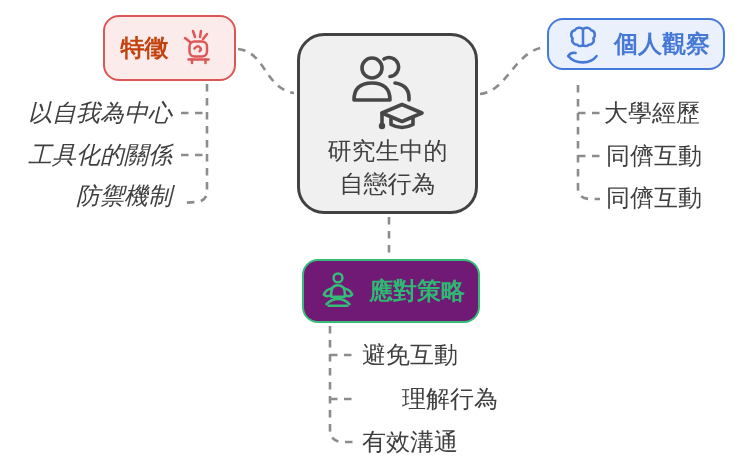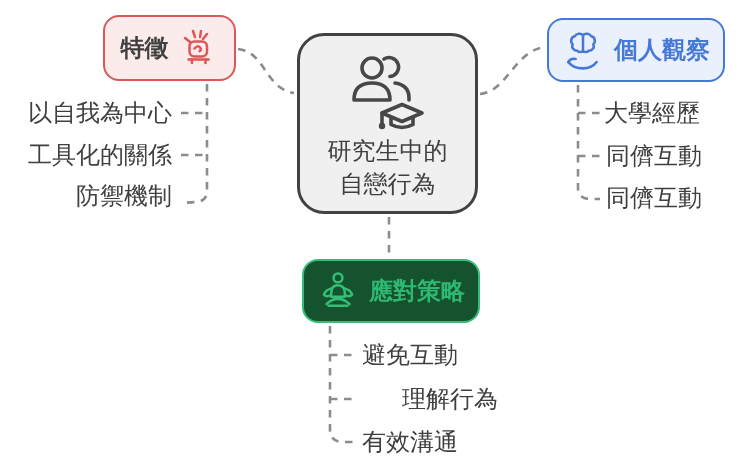--- a/index.html
+++ b/index.html
@@ -3,30 +3,30 @@
 <meta charset="utf-8">
 <style>
   html,body{margin:0;padding:0;background:#ffffff;}
   body{font-family:"Liberation Sans",sans-serif;}
   #canvas{position:relative;width:740px;height:474px;background:#ffffff;overflow:hidden;}
   #connectors{position:absolute;left:0;top:0;z-index:0;}
   .node{position:absolute;box-sizing:border-box;display:flex;align-items:center;justify-content:center;gap:10px;z-index:2;}
   .branch-node{border-radius:16px;border:2.5px solid;}
   .branch-label{font-size:24px;font-weight:600;white-space:nowrap;}
   #node-traits{left:103px;top:15px;width:133px;height:66px;border-color:#dd5757;background:#fcebeb;}
-  #node-traits .branch-label{color:#404040;text-align:right;}
-  #node-observations{left:547px;top:18px;width:178px;height:64px;border-color:#4678d8;background:#eaf1fd;}
+  #node-traits .branch-label{color:#c2410c;text-align:right;}
+  #node-observations{left:547px;top:18px;width:178px;height:52px;border-color:#4678d8;background:#eaf1fd;}
   #node-observations .branch-label{color:#4678d8;}
-  #node-strategies{left:302px;top:259px;width:178px;height:64px;border-color:#35bd78;background:#14532d;}
+  #node-strategies{left:302px;top:259px;width:178px;height:64px;border-color:#35bd78;background:#701a75;}
   #node-strategies .branch-label{color:#2fb873;}
   #node-center{left:297px;top:33px;width:181px;height:181px;border-radius:27px;border:3px solid #424242;
     background:#f0f0f0;flex-direction:column;gap:2px;padding-top:6px;}
   .center-title{font-size:24px;font-weight:500;color:#3f3f3f;text-align:center;line-height:31px;}
   .leaf{position:absolute;font-size:24px;font-weight:500;color:#3f3f3f;white-space:nowrap;line-height:30px;z-index:2;}
-  .leaf.right-align{text-align:left;}
+  .leaf.right-align{text-align:left;font-style:italic;}
   #leaf-t1{right:568px;top:98px;}
   #leaf-t2{right:568px;top:140px;}
   #leaf-t3{right:568px;top:181px;}
   #leaf-o1{left:604px;top:98px;}
   #leaf-o2{left:606px;top:141px;}
   #leaf-o3{left:606px;top:183px;}
   #leaf-s1{left:362px;top:340px;}
   #leaf-s2{left:362px;top:384px;margin-left:40px;}
   #leaf-s3{left:362px;top:427px;}
   .icon{display:inline-flex;align-items:center;justify-content:center;}

